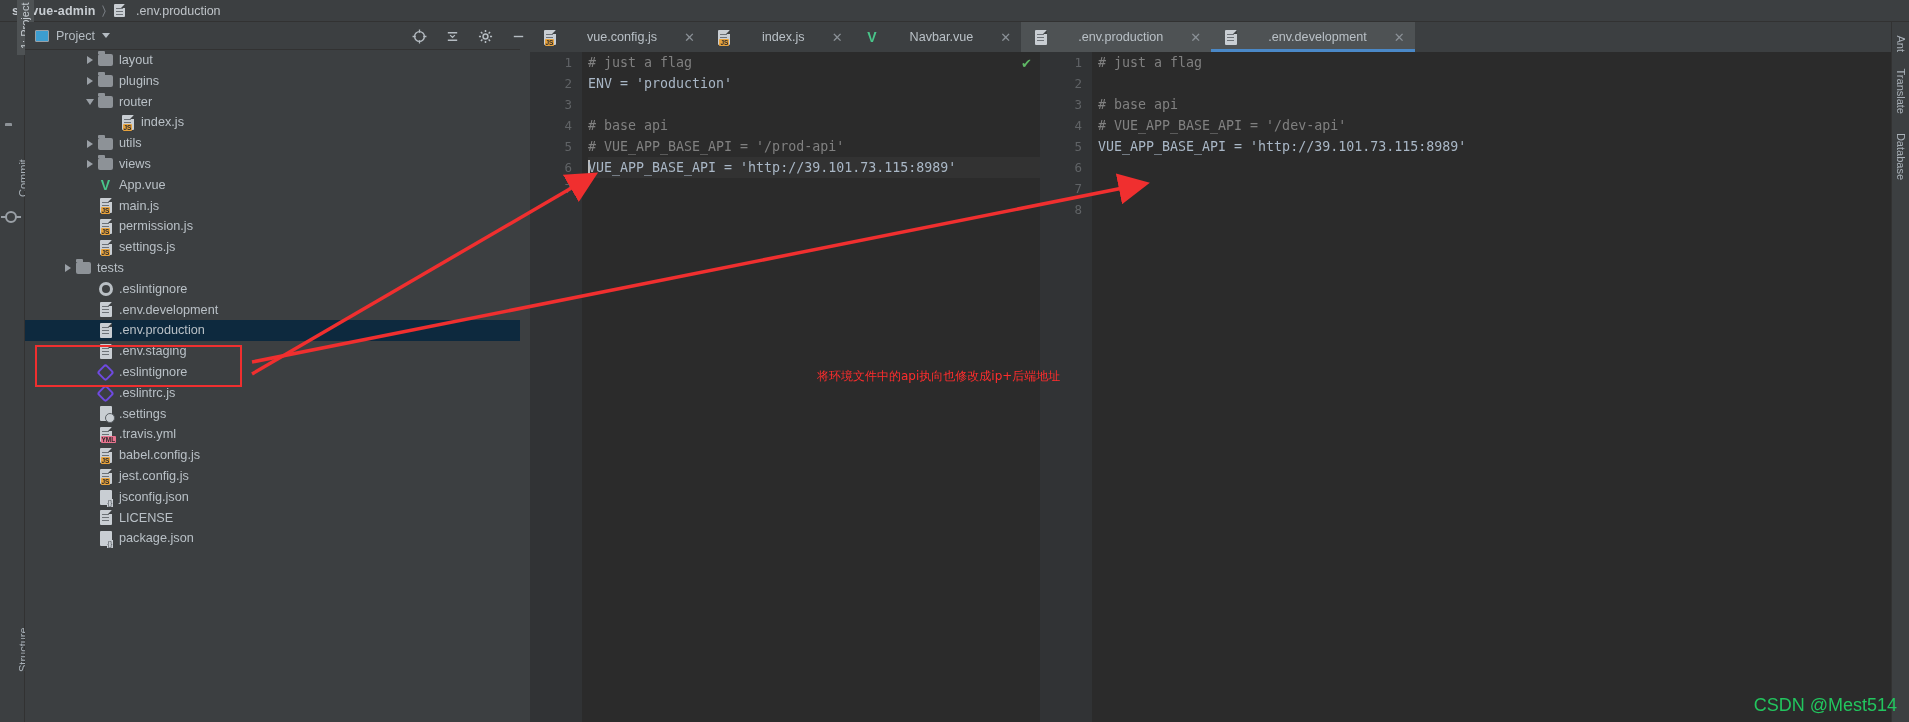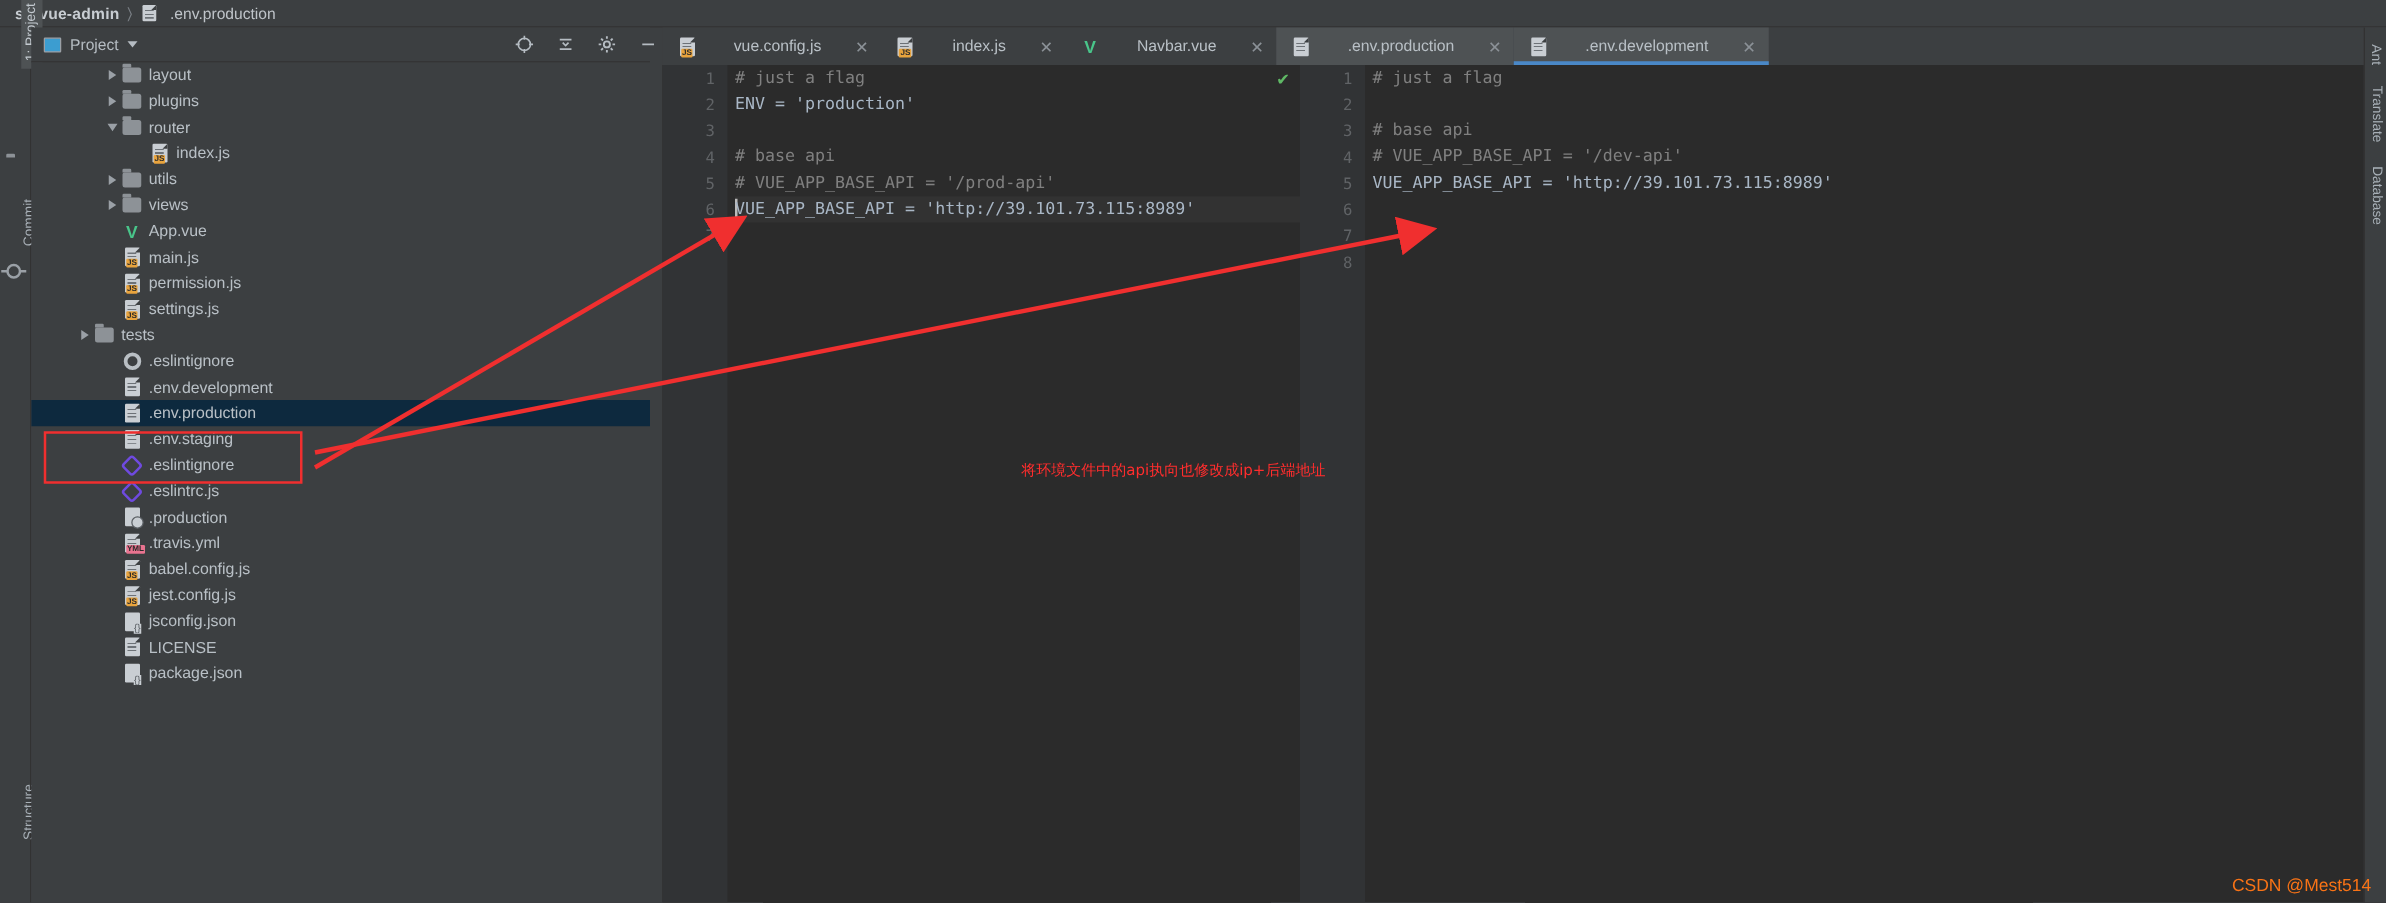--- a/index.html
+++ b/index.html
@@ -150,21 +150,21 @@
   #vt-database { right: 2px; top: 158px; position:absolute; transform: rotate(90deg); transform-origin: 100% 0; font-size:11px; color:#a9b1b8; white-space:nowrap;}
 
   
   #annotation-layer { position:absolute; left:0; top:0; width:1909px; height:722px; pointer-events:none; }
   #annotation-text {
     position:absolute; left: 817px; top: 368px;
     color:#ff2d2d; font-size: 12px; font-family:"DejaVu Sans", sans-serif; white-space:nowrap;
   }
   #watermark {
     position:absolute; right: 12px; bottom: 6px;
-    color:#f97316; font-size:14px;
+    color:#22c55e; font-size:18px;
   }
 </style>
 </head>
 <body>
 
 <div id="breadcrumb-bar">
   <span class="crumb-project">sg-vue-admin</span>
   <span class="sep">〉</span>
   <span class="ic" style="flex:0 0 14px;">
     <span class="doc" style="width:11px;height:13px;">
@@ -386,21 +386,21 @@
         <span class="hex-ic"></span>
       </span>
       <span class="lbl">.eslintrc.js</span>
     </div>
     <div class="tree-row">
       <span style="flex:0 0 58px"></span>
       <span class="tw"></span>
       <span class="ic">
         <span class="git-ic"></span>
       </span>
-      <span class="lbl">.production</span>
+      <span class="lbl">.settings</span>
     </div>
     <div class="tree-row">
       <span style="flex:0 0 58px"></span>
       <span class="tw"></span>
       <span class="ic">
         <span class="doc">
           <span class="doc-lines"></span>
           <span class="badge yml">YML</span>
         </span>
       </span>

